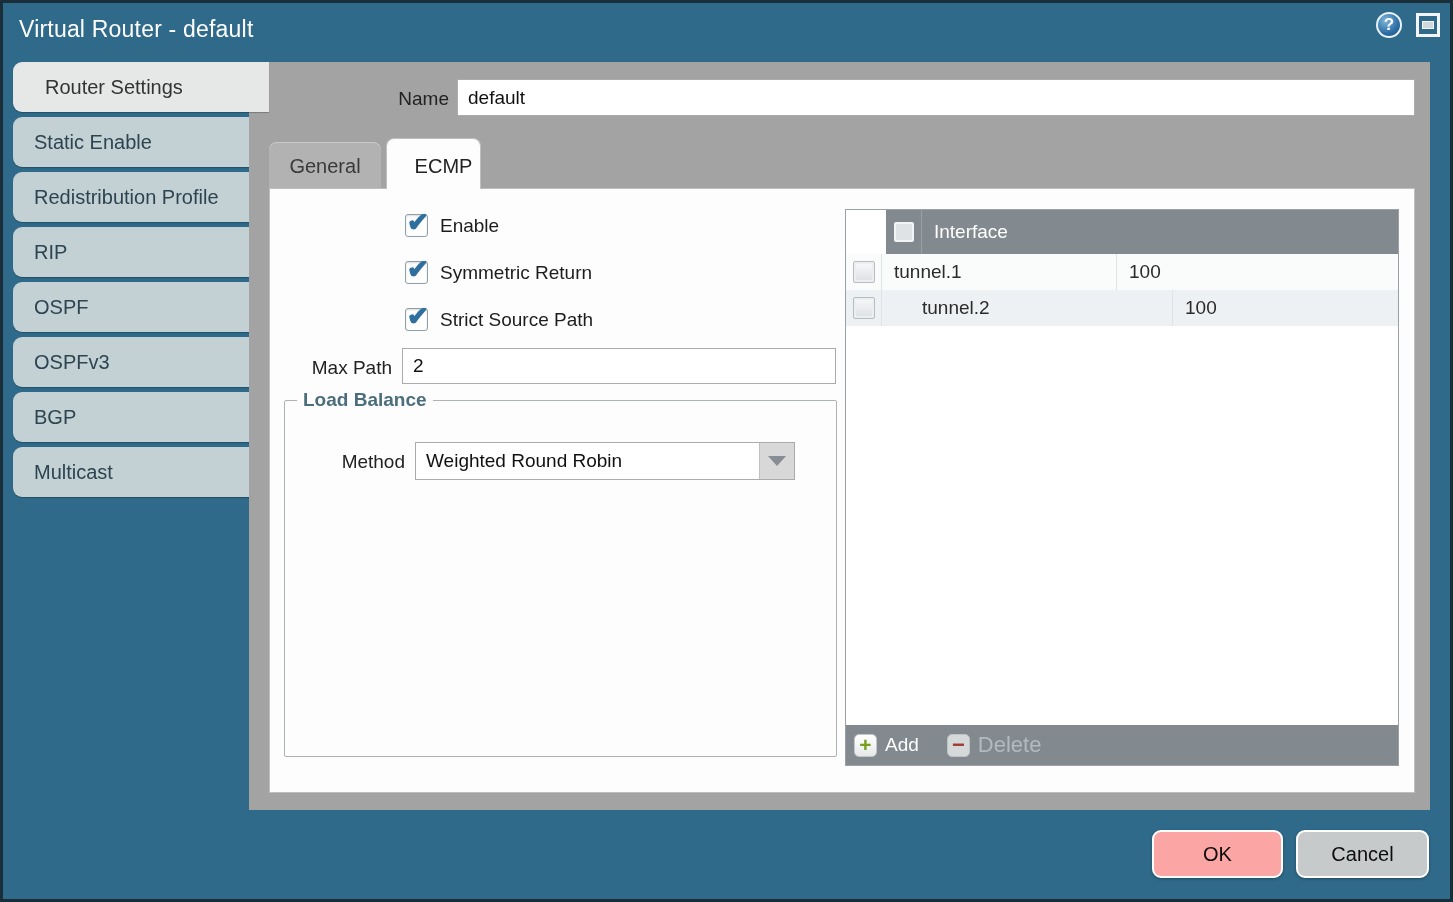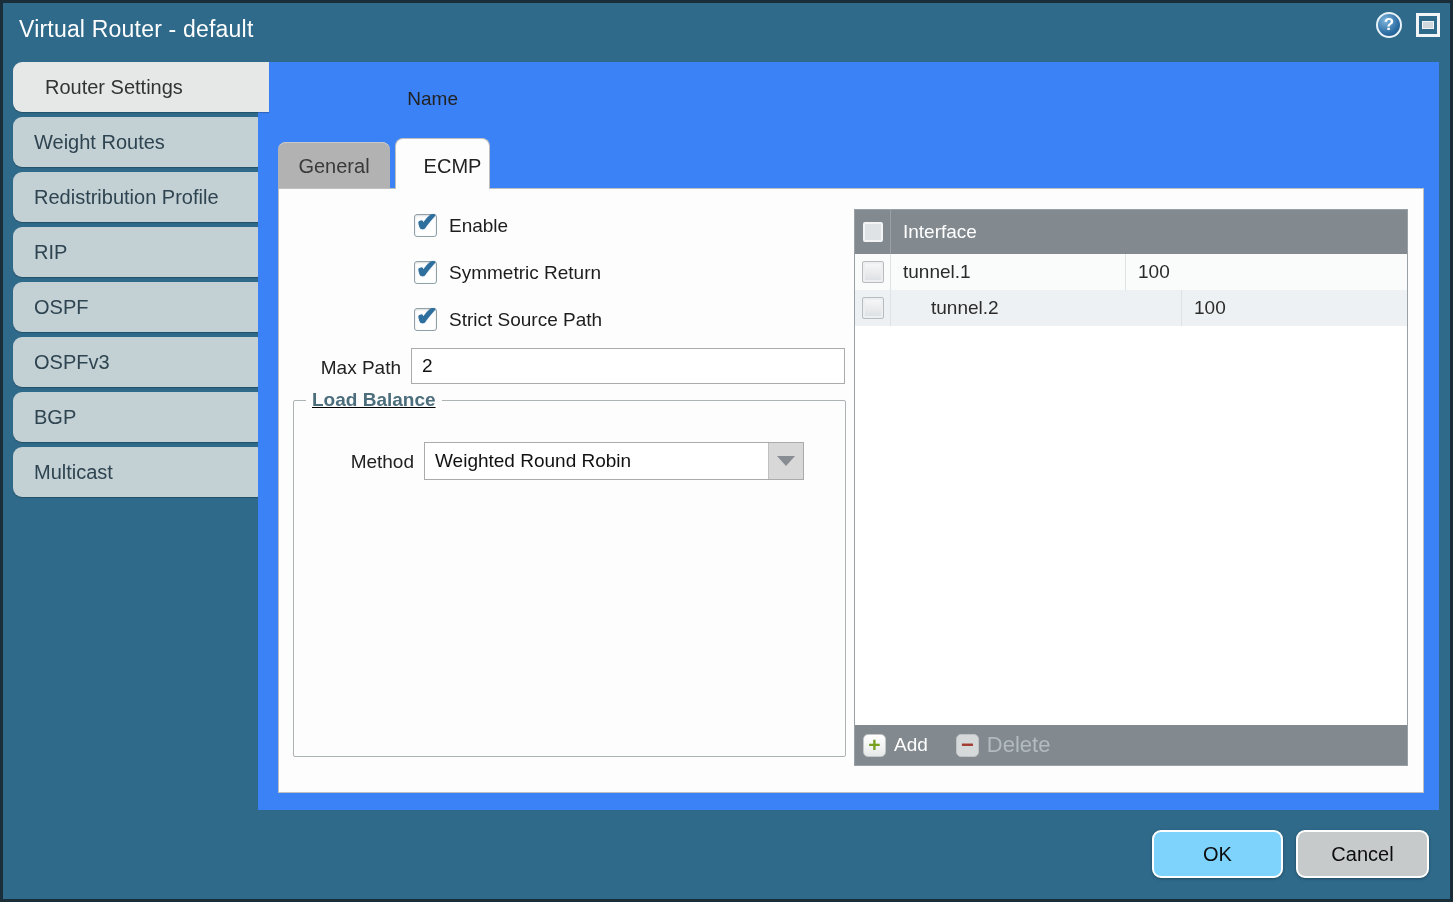--- a/index.html
+++ b/index.html
@@ -29,22 +29,22 @@
     width:253px; height:50px; margin-bottom:5px; background:#C3D0D4;
     border-radius:9px; color:#2E4450; font-size:20px; line-height:50px;
     padding-left:21px; cursor:pointer; box-shadow:0 1px 1px rgba(0,0,0,0.25);
   }
   .side-item.active {
     width:256px; background:#E6E7E7; color:#333;
     border-radius:9px 0 0 9px; position:relative; z-index:3;padding-left:32px;
   }
   
   .panel {
-    position:absolute; left:255px; top:59px; width:1181px; height:748px;
-    background:#3b82f6; z-index:2;
+    position:absolute; left:246px; top:59px; width:1181px; height:748px;
+    background:#a3a3a3; z-index:2;
   }
   .name-label { position:absolute; left:100px; top:26px; width:100px; text-align:right; font-size:19px; color:#222; }
   .name-input {
     position:absolute; left:208px; top:17px; width:958px; height:37px;
     border:1px solid #ABABAB; background:#fff; font-size:19px; padding:0 10px;
     font-family:"Liberation Sans", sans-serif; color:#111;
   }
   
   .tab {
     position:absolute; height:46px; top:80px; border-radius:8px 8px 0 0;
@@ -69,40 +69,40 @@
   .check-label { margin-left:12px; font-size:19px; color:#1d1d1d; }
   .maxpath-label { position:absolute; left:0px; top:168px; width:122px; text-align:right; font-size:19px; color:#222; }
   .maxpath-input {
     position:absolute; left:132px; top:159px; width:434px; height:36px;
     border:1px solid #ABABAB; background:#fff; font-size:19px; padding:0 10px;
     font-family:"Liberation Sans", sans-serif; color:#111;
   }
   
   .lb-fieldset {
     position:absolute; left:14px; top:200px; width:553px; height:368px;
-    border:1px solid #ADB2B5; border-radius:2px;text-decoration:underline;
+    border:1px solid #ADB2B5; border-radius:2px;
   }
   .lb-fieldset legend { margin-left:12px; padding:0 6px; font-size:19px; font-weight:bold; color:#4B6D7C; }
   .method-label { position:absolute; left:0px; top:40px; width:120px; text-align:right; font-size:19px; color:#222; }
   .method-select {
     position:absolute; left:130px; top:31px; width:380px; height:38px;
     border:1px solid #ABABAB; background:#fff; display:flex; align-items:center; cursor:pointer;
   }
   .method-value { flex:1; font-size:19px; color:#111; padding-left:10px; }
   .dd-button {
     width:35px; height:100%; background:#D8D8D8; border-left:1px solid #C0C0C0;
     display:flex; align-items:center; justify-content:center;
   }
   .dd-arrow { width:0; height:0; border-left:9px solid transparent; border-right:9px solid transparent; border-top:10px solid #878D92; }
   
   .ecmp-table {
     position:absolute; left:575px; top:20px; width:554px; height:557px;
     border:1px solid #9AA1A6; display:flex; flex-direction:column; background:#fff;
   }
-  .t-header { height:44px; background:#828A90; display:flex; align-items:center; flex:0 0 auto; }
+  .t-header { height:44px; background:#828A90; display:flex; align-items:center; flex:0 0 auto;margin-left:40px; }
   .t-header .cb-cell { width:36px; display:flex; justify-content:center; border-right:1px solid #9aa1a6; align-self:stretch; align-items:center; }
   .hdr-checkbox { width:20px; height:20px; background:#DFE3E5; border:2px solid #F2F4F5; border-radius:2px; cursor:pointer; }
   .t-header .col-if { width:234px; color:#fff; font-size:19px; padding-left:12px; }
   .t-header .col-w { flex:1; color:#fff; font-size:19px; padding-left:12px; border-left:1px solid #9aa1a6; align-self:stretch; display:flex; align-items:center; }
   .t-row { height:36px; display:flex; align-items:center; flex:0 0 auto; cursor:pointer; }
   .t-row.odd { background:#FAFBFB; }
   .t-row.even { background:#EEF1F3;gap:28px; }
   .t-row .cb-cell { width:36px; display:flex; justify-content:center; border-right:1px solid #E0E3E5; align-self:stretch; align-items:center; }
   .row-checkbox {
     width:22px; height:22px; border:1px solid #B7BCC0; border-radius:2px;
@@ -125,52 +125,53 @@
     border:1px solid #bfc3c5; color:#A03C30; font-size:22px; font-weight:bold;
     display:flex; align-items:center; justify-content:center; line-height:0;
   }
   .del-label { color:#B2BBC0; font-size:22px; margin-left:8px; }
   
   .btn {
     position:absolute; height:48px; border:2px solid #fff; border-radius:9px;
     font-size:20px; color:#0d0d0d; display:flex; align-items:center; justify-content:center;
     cursor:pointer; box-shadow:0 1px 3px rgba(0,0,0,0.3);
   }
-  .btn-ok { left:1149px; top:827px; width:131px; background:#7dd3fc; }
+  .btn-ok { left:1149px; top:827px; width:131px; background:#fca5a5; }
   .btn-cancel { left:1293px; top:827px; width:133px; background:#C7CACA; }
 </style>
 </head>
 <body>
 
 <div class="window">
 
   <div class="titlebar">
     <div class="title">Virtual Router - default</div>
     <div class="help-icon">
         <span>?</span>
       </div>
     <div class="win-icon">
         <span class="inner"></span>
       </div>
   </div>
 
   <div class="sidebar">
     <div class="side-item active">Router Settings</div>
-    <div class="side-item">Weight Routes</div>
+    <div class="side-item">Static Enable</div>
     <div class="side-item">Redistribution Profile</div>
     <div class="side-item">RIP</div>
     <div class="side-item">OSPF</div>
     <div class="side-item">OSPFv3</div>
     <div class="side-item">BGP</div>
     <div class="side-item">Multicast</div>
   </div>
 
   <div class="panel">
 
     <div class="name-label">Name</div>
+    <input class="name-input" type="text" value="default" style="">
 
     <div class="tab inactive">General</div>
     <div class="tab active">ECMP</div>
 
     <div class="content">
 
       <div class="check-row" style="top:25px;">
         <span class="checkbox">
             <span class="check">✔</span>
           </span>

